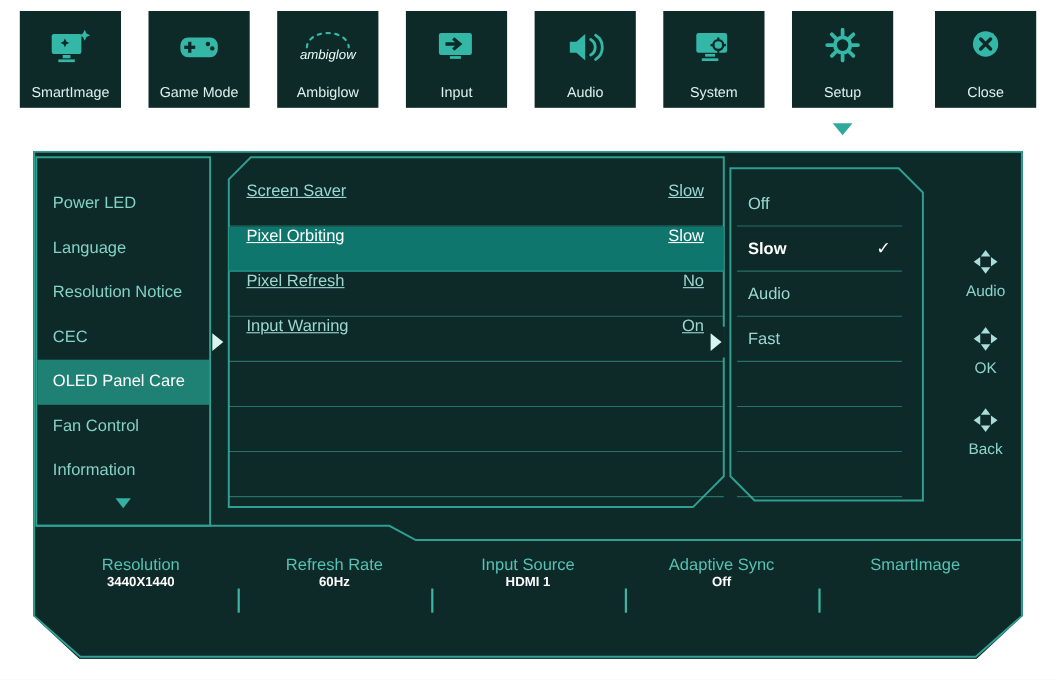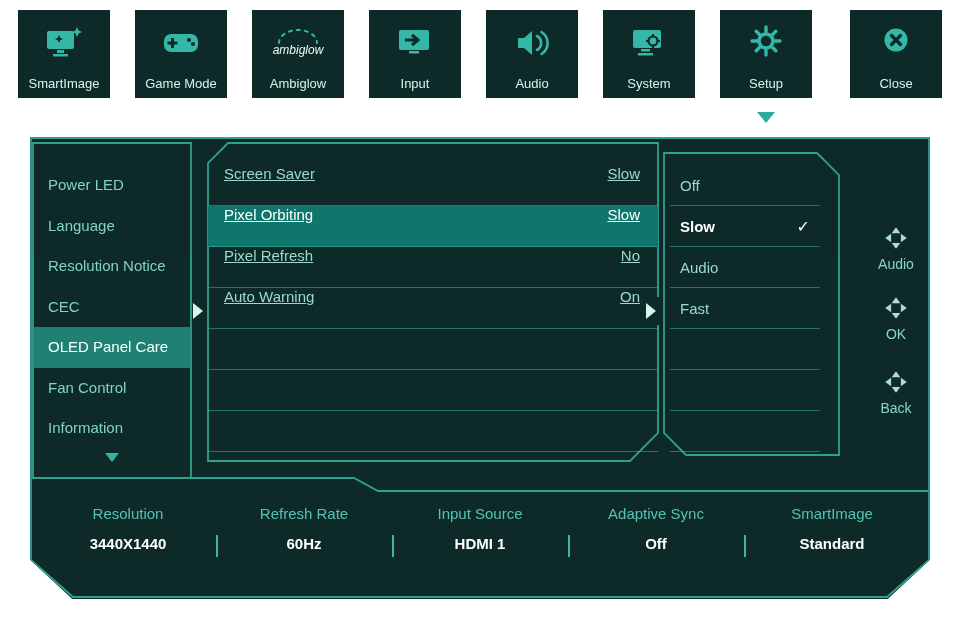--- a/index.html
+++ b/index.html
@@ -52,21 +52,21 @@
   .ptr-backing{position:absolute;background:#0D2928;}
 
   
   .hint{position:absolute;left:836px;width:60px;text-align:center;color:#8BD5CA;font-size:14px;}
   .hint .hlabel{margin-top:2px;}
 
   
   .status{position:absolute;left:10px;top:368px;width:880px;display:flex;}
   .scol{flex:1;text-align:center;}
   .slabel{font-size:15px;color:#55C2B4;}
-  .sval{font-size:15px;color:#FFFFFF;font-weight:bold;margin-top:13px;}
+  .sval{font-size:12px;color:#FFFFFF;font-weight:bold;}
   .vsep{position:absolute;top:398px;width:2px;height:22px;background:#3FB3A5;}
 </style>
 </head>
 <body>
 
 <div class="screen">
 
   <div class="tabs">
 
     <div class="tab">
@@ -208,21 +208,21 @@
       </div>
       <div class="crow sel">
         <span>Pixel Orbiting</span>
         <span>Slow</span>
       </div>
       <div class="crow">
         <span>Pixel Refresh</span>
         <span>No</span>
       </div>
       <div class="crow">
-        <span>Auto Warning</span>
+        <span>Input Warning</span>
         <span>On</span>
       </div>
       <div class="crow">
         <span></span>
         <span></span>
       </div>
       <div class="crow">
         <span></span>
         <span></span>
       </div>
@@ -312,21 +312,20 @@
       <div class="scol">
         <div class="slabel">Input Source</div>
         <div class="sval">HDMI 1</div>
       </div>
       <div class="scol">
         <div class="slabel">Adaptive Sync</div>
         <div class="sval">Off</div>
       </div>
       <div class="scol">
         <div class="slabel">SmartImage</div>
-        <div class="sval">Standard</div>
       </div>
     </div>
     <div class="vsep" style="left:186px;"></div>
     <div class="vsep" style="left:362px;"></div>
     <div class="vsep" style="left:538px;"></div>
     <div class="vsep" style="left:714px;"></div>
 
   </div>
 </div>
 

